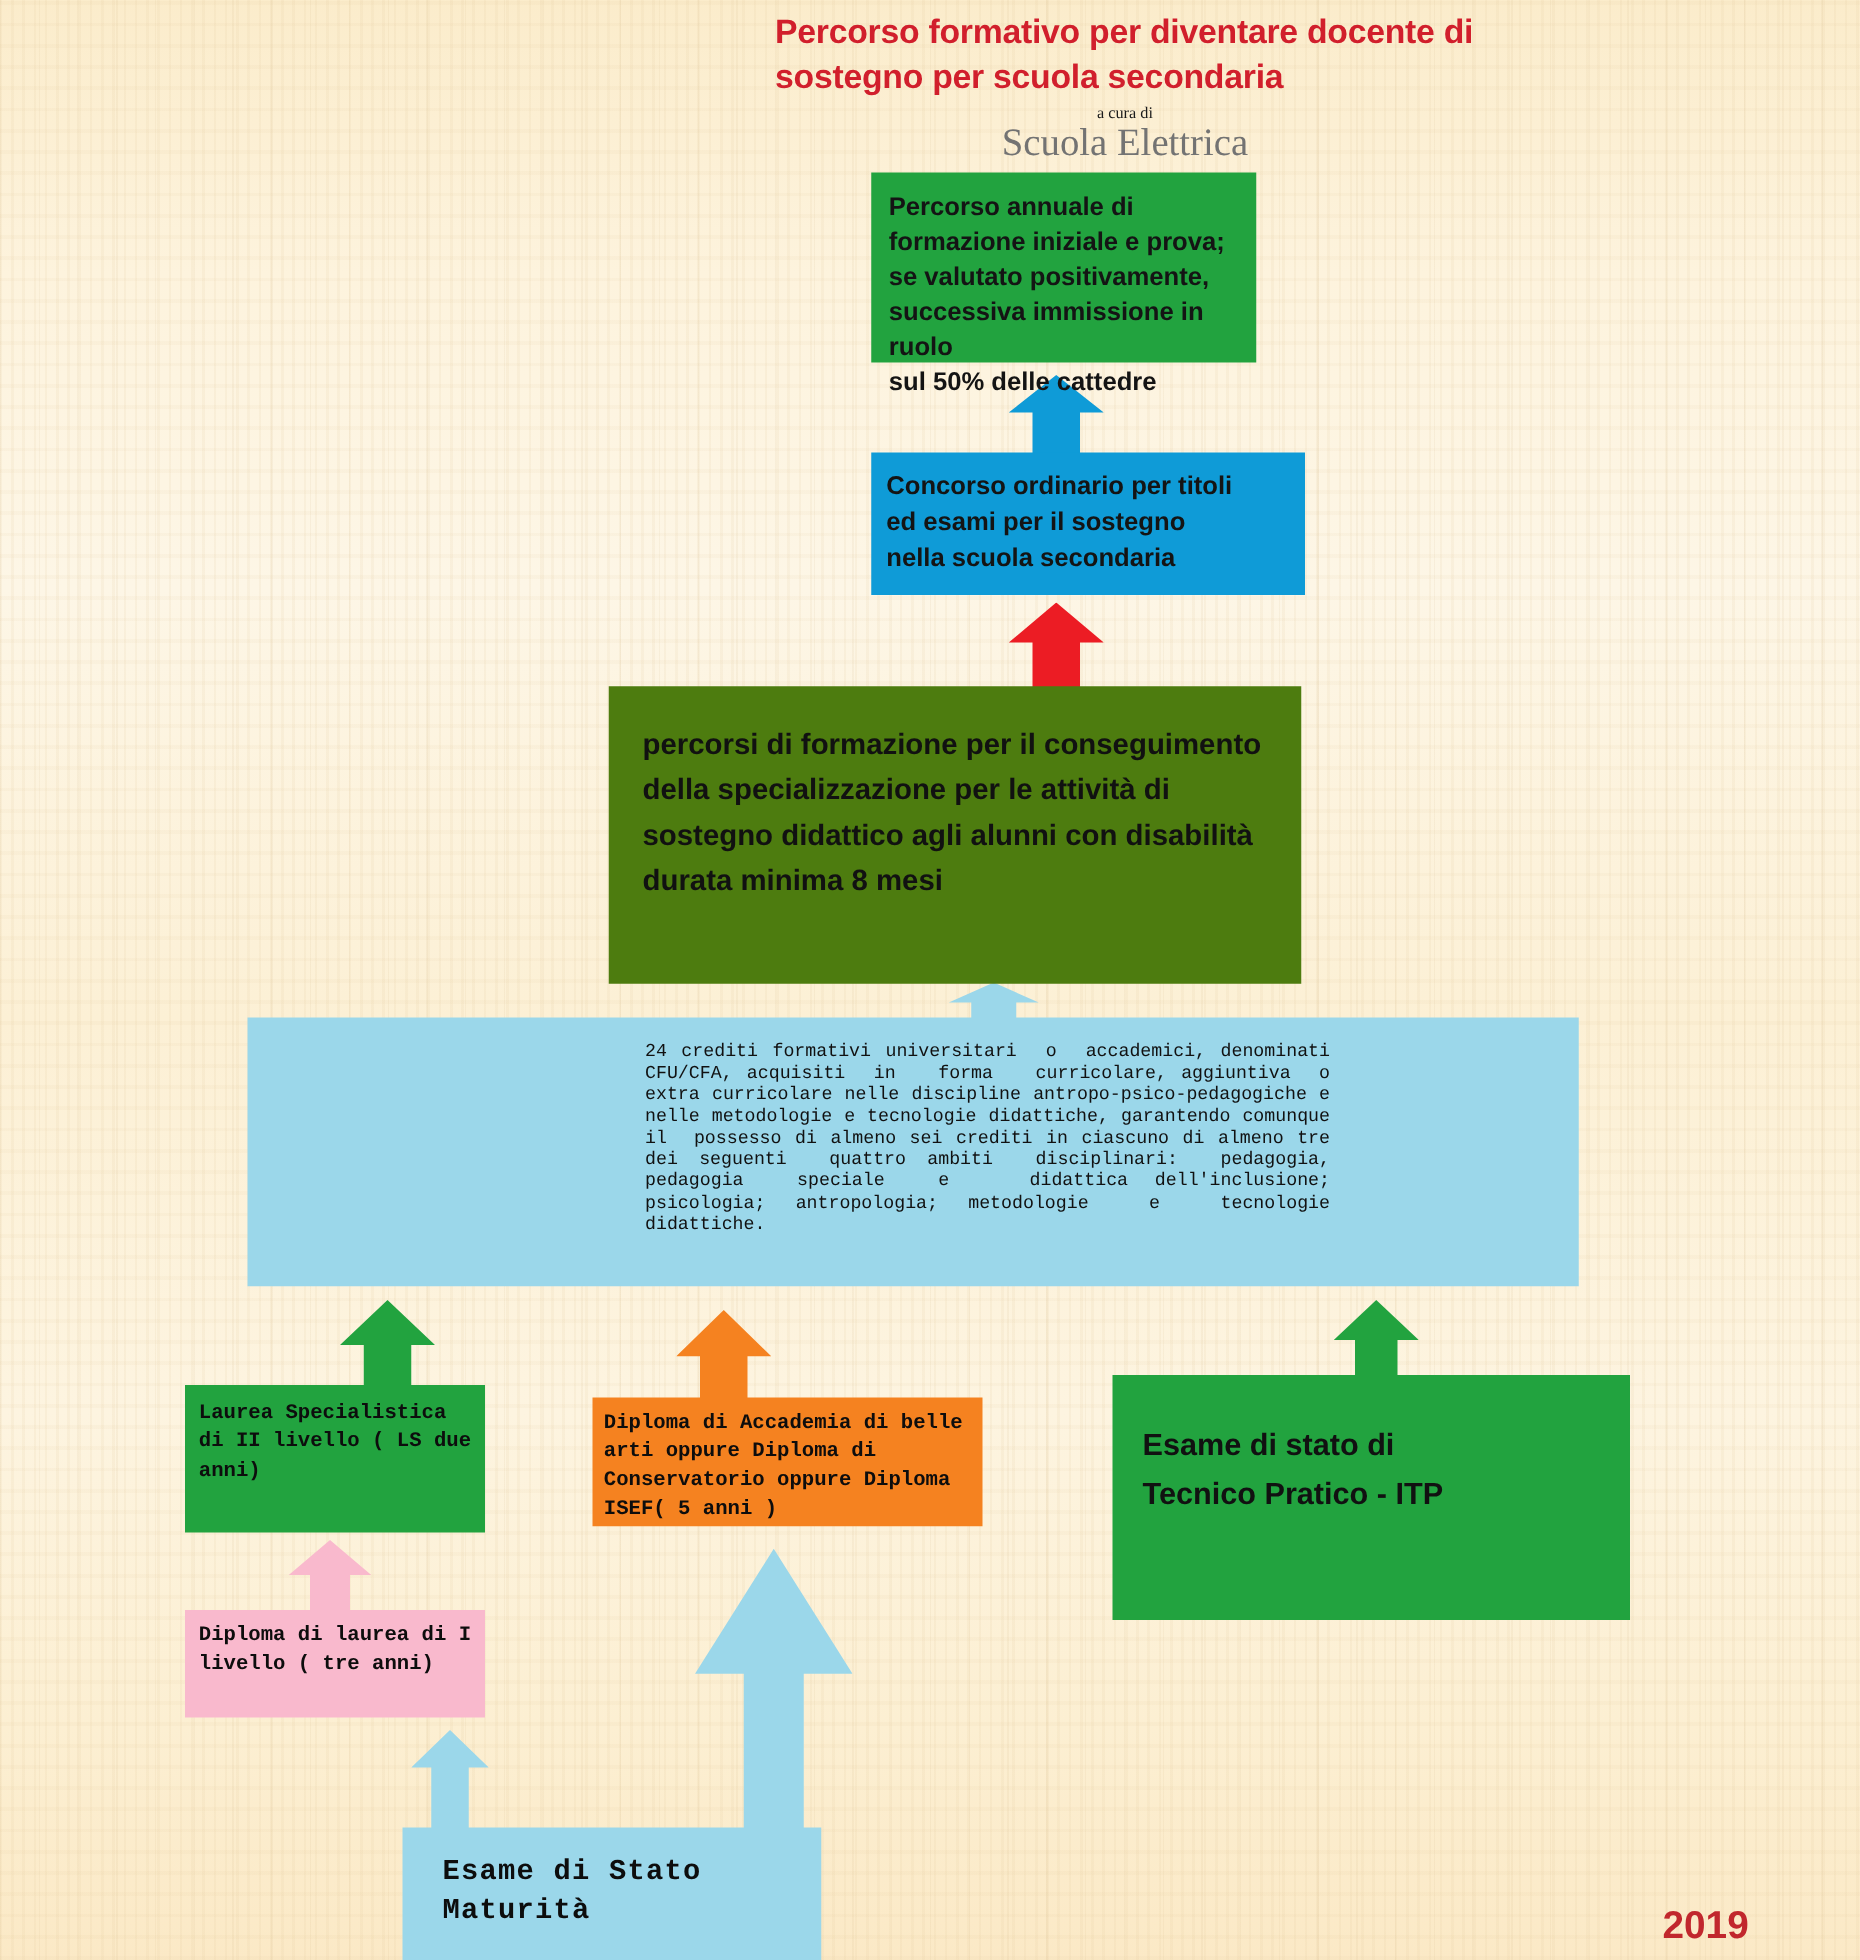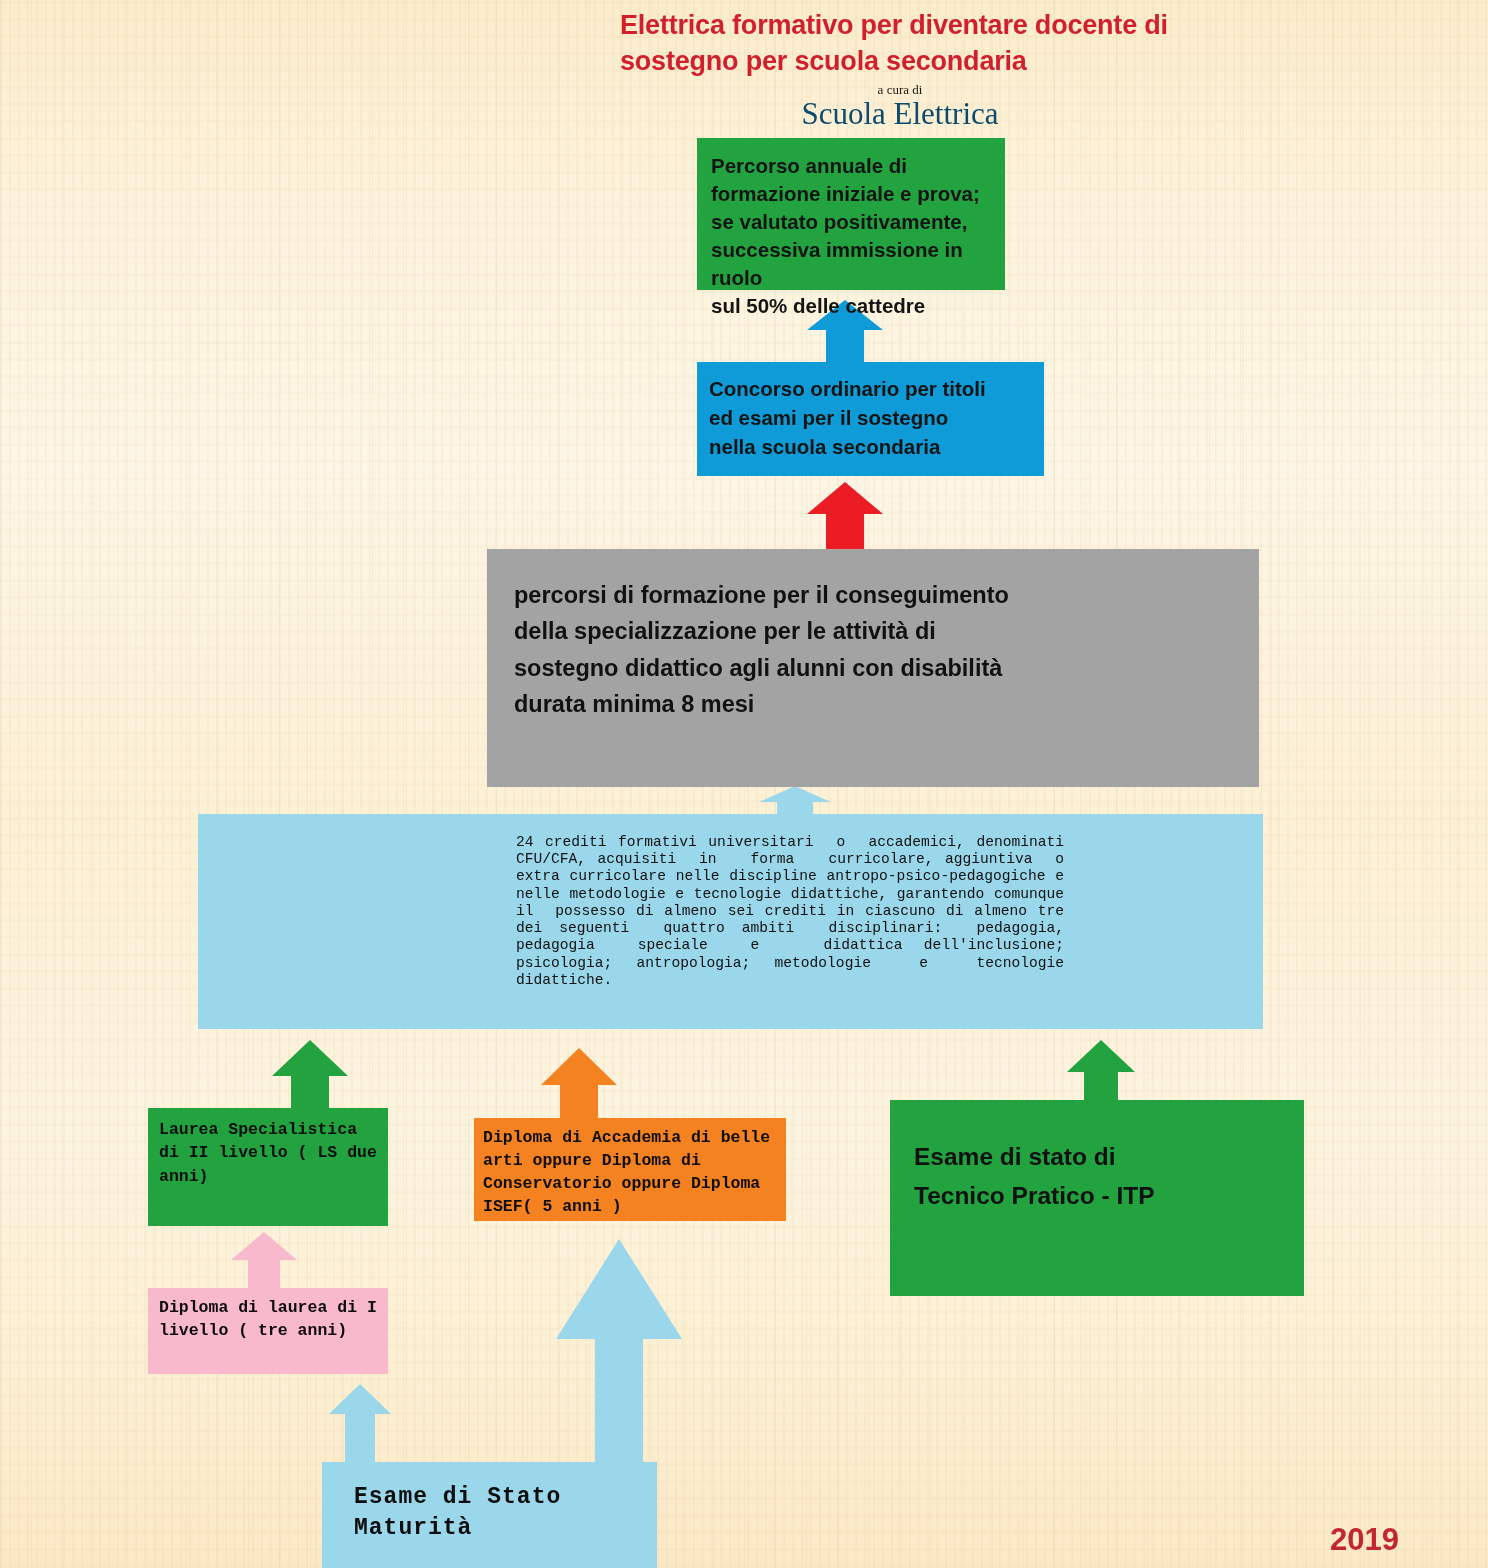--- a/index.html
+++ b/index.html
@@ -22,31 +22,31 @@
     position:absolute;left:620px;top:8px;width:660px;
     font-size:27px;font-weight:bold;color:#d11f2c;line-height:1.32;
     letter-spacing:-0.2px;
   }
   #byline{
     position:absolute;left:620px;top:82px;width:560px;text-align:center;
     font-family:"Liberation Serif", serif;font-size:13px;color:#1a1a1a;
   }
   #brand{
     position:absolute;left:620px;top:96px;width:560px;text-align:center;
-    font-family:"Liberation Serif", serif;font-size:31px;color:#0c4a6e;
+    font-family:"Liberation Serif", serif;font-size:31px;color:#737373;
   }
 
   
   #box-annuale{left:697px;top:138px;width:308px;height:152px;background:#22a33f;padding:14px 12px 0 14px;}
   #box-annuale .txt{font-size:20.5px;line-height:1.37;color:#141414;}
 
   #box-concorso{left:697px;top:362px;width:347px;height:114px;background:#0f9bd7;padding:12px 10px 0 12px;}
   #box-concorso .txt{font-size:20.5px;line-height:1.42;color:#141414;}
 
-  #box-percorsi{left:487px;top:549px;width:772px;height:238px;background:#a3a3a3;padding:28px 14px 0 27px;}
+  #box-percorsi{left:487px;top:549px;width:554px;height:238px;background:#4d7c0f;padding:28px 14px 0 27px;}
   #box-percorsi .txt{font-size:23.5px;line-height:1.55;color:#111;font-weight:bold;}
 
   #box-cfu{left:198px;top:814px;width:1065px;height:215px;background:#9bd7ea;}
   #box-cfu .txt{
     position:absolute;left:318px;top:20px;width:548px;
     font-family:"Liberation Mono", monospace;font-size:14.6px;line-height:1.18;
     color:#111;white-space:pre-wrap;text-align:justify;font-weight:normal;
   }
 
   #box-laurea2{left:148px;top:1108px;width:240px;height:118px;background:#22a33f;padding:10px 8px 0 11px;}
@@ -66,21 +66,21 @@
 
   #year{
     position:absolute;left:1330px;top:1522px;width:140px;text-align:left;
     font-size:31px;font-weight:bold;color:#c1272d;
   }
 </style>
 </head>
 <body>
 
 <div id="title">
-  <div>Elettrica formativo per diventare docente di</div>
+  <div>Percorso formativo per diventare docente di</div>
   <div>sostegno per scuola secondaria</div>
 </div>
 <div id="byline">a cura di</div>
 <div id="brand">Scuola Elettrica</div>
 
 <svg class="arrow" style="left:807px;top:300px;" width="76" height="66" viewBox="0 0 76 66">
   <polygon points="38,0 76,30 57,30 57,66 19,66 19,30 0,30" fill="#0f9bd7"></polygon>
 </svg>
 
 <svg class="arrow" style="left:807px;top:482px;" width="76" height="70" viewBox="0 0 76 70">

